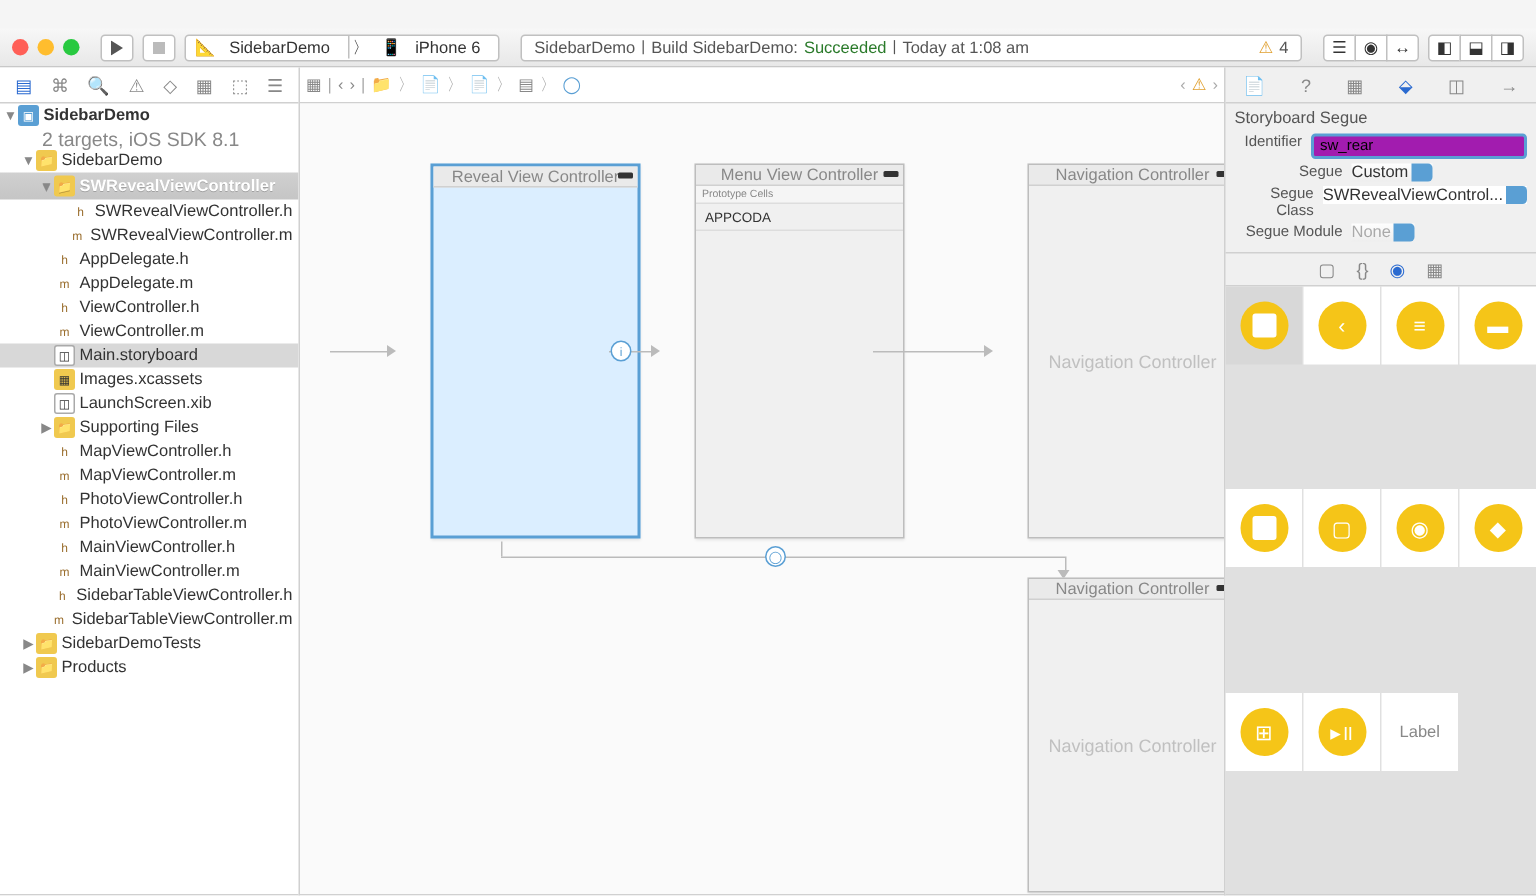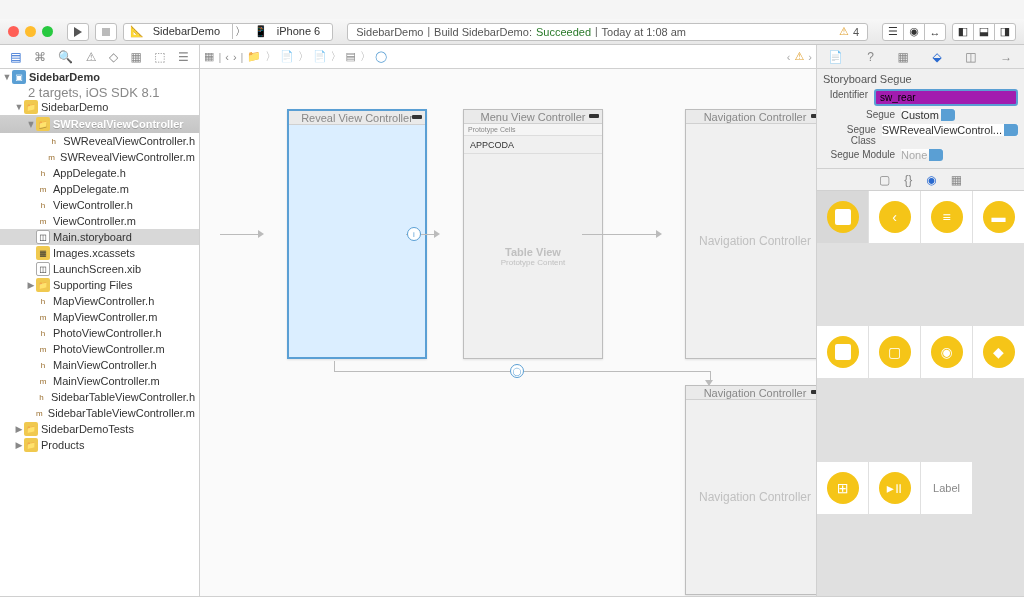--- a/index.html
+++ b/index.html
@@ -293,24 +293,20 @@
 
       <div class="edge" style="left:206px;top:165px;width:30px"></div>
       <div class="seguecircle" style="left:207px;top:158px">i</div>
       <div class="arrowhead" style="left:234px;top:161px"></div>
 
       <div class="scene" style="left:240px;top:40px;width:140px;height:250px">
         <div class="titlebar"><span>Menu View Controller</span><span class="bat"></span></div>
         <div class="body">
           <div class="protobar">Prototype Cells</div>
           <div class="cell">APPCODA</div>
-          <div class="tableview">
-            <b>Table View</b>
-            <span style="font-size:8px">Prototype Content</span>
-          </div>
         </div>
       </div>
 
       <div class="edge" style="left:382px;top:165px;width:76px"></div>
       <div class="arrowhead" style="left:456px;top:161px"></div>
       <div class="scene" style="left:462px;top:40px;width:140px;height:250px">
         <div class="titlebar"><span>Navigation Controller</span><span class="bat"></span></div>
         <div class="body">
             <div class="navlabel">Navigation Controller</div>
           </div>

